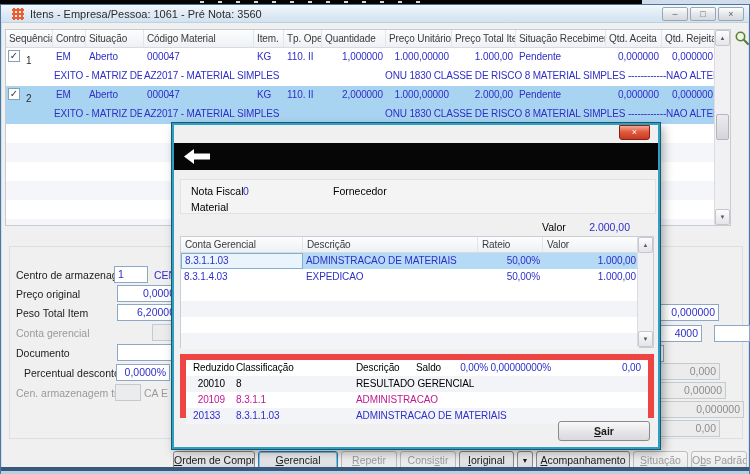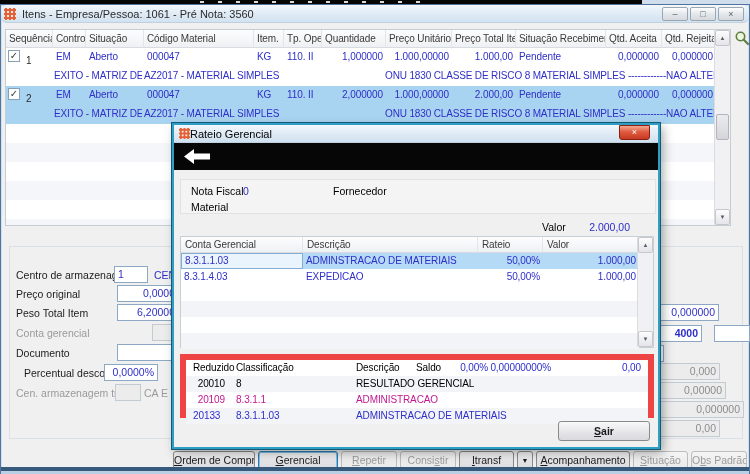--- a/index.html
+++ b/index.html
@@ -7,21 +7,21 @@
   .screen { position: relative; width: 750px; height: 474px; overflow: hidden; background: #cfdded; }
   .top-strip { position: absolute; top: 0; left: 0; width: 642px; height: 4px; background: #050505; }
   .top-strip::after { content:""; position:absolute; left:200px; top:1px; width:230px; height:2px;
     background: repeating-linear-gradient(90deg, rgba(255,255,255,.85) 0 4px, transparent 4px 18px); }
 
   
   .win { position: absolute; top: 4px; left: 0; width: 750px; height: 470px;
     background: #f0f0f0; border: 1px solid #50749c; box-shadow: inset 0 0 0 1px #cfe0ee; }
   .titlebar { position: absolute; top: 0; left: 0; right: 0; height: 18px;
     background: linear-gradient(#f3f8fc, #e1ecf6 45%, #d2e2f0); border-bottom: 1px solid #bfd0df;
-    display: flex; align-items: center; padding-left: 3px; border-radius: 6px; }
+    display: flex; align-items: center; padding-left: 11px; }
   .titlebar .t-txt { margin-left: 6px; color: #2b2b2b; font-size: 11px; white-space: nowrap; }
   .winbtns { position: absolute; right: 5px; top: 2px; display: flex; gap: 2px; }
   .winbtn { width: 26px; height: 14px; border: 1px solid #9aa6b0; border-radius: 2px;
     background: linear-gradient(#fdfdfd, #e2e6ea 55%, #d6dade); color: #5a646c;
     display: flex; align-items: center; justify-content: center; font-size: 9px; line-height: 9px; }
 
   
   .grid { position: absolute; left: 4px; top: 24px; width: 726px; height: 197px;
     background: #fff; border: 1px solid #c4ccd4; }
   .g-head, .g-row { display: grid; grid-template-columns: 47px 33px 58px 110px 30px 38px 64px 66px 64px 90px 56px 54px;
@@ -228,65 +228,53 @@
       <span class="lbl" style="left:6px;top:60px;">Peso Total Item</span>
       <div class="inp num" style="left:107px;top:57px;width:62px;">6,20000</div>
 
       <span class="lbl dis" style="left:6px;top:80px;">Conta gerencial</span>
       <div class="inp dis" style="left:142px;top:77px;width:27px;"></div>
 
       <span class="lbl" style="left:6px;top:100px;">Documento</span>
       <div class="inp" style="left:107px;top:97px;width:62px;"></div>
 
       <span class="lbl" style="left:6px;top:120px;margin-left:8px;">Percentual desconto</span>
-      <div class="inp num" style="left:94px;top:117px;width:54px;">0,0000%</div>
+      <div class="inp num" style="left:106px;top:117px;width:54px;">0,0000%</div>
 
       <span class="lbl dis" style="left:6px;top:140px;">Cen. armazenagem transf</span>
       <div class="inp dis" style="left:105px;top:137px;width:26px;"></div>
       <span class="extra dis lbl" style="left:134px;top:140px;">CA E</span>
 
       <div class="inp num" style="left:612px;top:57px;width:97px;">0,000000</div>
-      <div class="inp num" style="left:612px;top:78px;width:80px;font-weight:bold;">4000</div>
+      <div class="inp num" style="left:612px;top:78px;width:80px;">4000</div>
       <div class="inp" style="left:704px;top:78px;width:36px;"></div>
       <div class="inp" style="left:612px;top:98px;width:42px;"></div>
       <div class="inp dis num" style="left:610px;top:116px;width:100px;">0,000</div>
       <div class="inp dis num" style="left:610px;top:135px;width:106px;">0,00000</div>
       <div class="inp dis num" style="left:602px;top:154px;width:132px;">0,000000</div>
       <div class="inp dis num" style="left:610px;top:173px;width:100px;">0,00</div>
     </div>
 
     <div class="footer">
       <div class="btn" style="width:82px;"><span></span><span class="u">O</span><span>rdem de Compra</span></div>
       <div class="btn focus" style="width:80px;"><span></span><span class="u">G</span><span>erencial</span></div>
       <div class="btn dis" style="width:56px;"><span></span><span class="u">R</span><span>epetir</span></div>
       <div class="btn dis" style="width:56px;"><span>Consi</span><span class="u">s</span><span>tir</span></div>
-      <div class="btn" style="width:55px;"><span></span><span class="u">I</span><span>transf</span></div>
+      <div class="btn" style="width:55px;"><span></span><span class="u">I</span><span>original</span></div>
       <div class="btn" style="width:16px;font-size:7px;"><span>▼</span></div>
       <div class="btn" style="width:94px;"><span></span><span class="u">A</span><span>companhamento</span></div>
       <div class="btn dis" style="width:55px;"><span></span><span class="u">S</span><span>ituação</span></div>
       <div class="btn dis" style="width:56px;"><span>O</span><span class="u">b</span><span>s Padrão</span></div>
     </div>
 
     <div class="win-bot1"></div>
     <div class="win-bot2"></div>
   </div>
 
   <div class="dialog">
-    <div class="d-titlebar">
-      <svg width="11" height="11" viewBox="0 0 12 12">
-        <rect x="0" y="0" width="12" height="12" fill="#fbe8dc"></rect>
-        <rect x="0" y="1" width="12" height="2" fill="#e2603a"></rect>
-          <rect x="0" y="5" width="12" height="2" fill="#e2603a"></rect>
-          <rect x="0" y="9" width="12" height="2" fill="#e2603a"></rect>
-        <rect x="1" y="0" width="2" height="12" fill="#e2603a"></rect>
-          <rect x="5" y="0" width="2" height="12" fill="#e2603a"></rect>
-          <rect x="9" y="0" width="2" height="12" fill="#e2603a"></rect>
-      </svg>
-      <span class="t-txt">Rateio Gerencial</span>
-    </div>
     <div class="d-close"><span>×</span></div>
 
     <div class="d-black">
       <svg width="30" height="17" viewBox="0 0 30 17" style="position:absolute;left:8px;top:5px;">
         <path d="M2,8.5 L12,1 L12,5.5 L28,5.5 L28,11.5 L12,11.5 L12,16 Z" fill="#ffffff"></path>
       </svg>
     </div>
 
     <div class="d-info">
       <span style="left:10px;top:5px;">Nota Fiscal</span>

